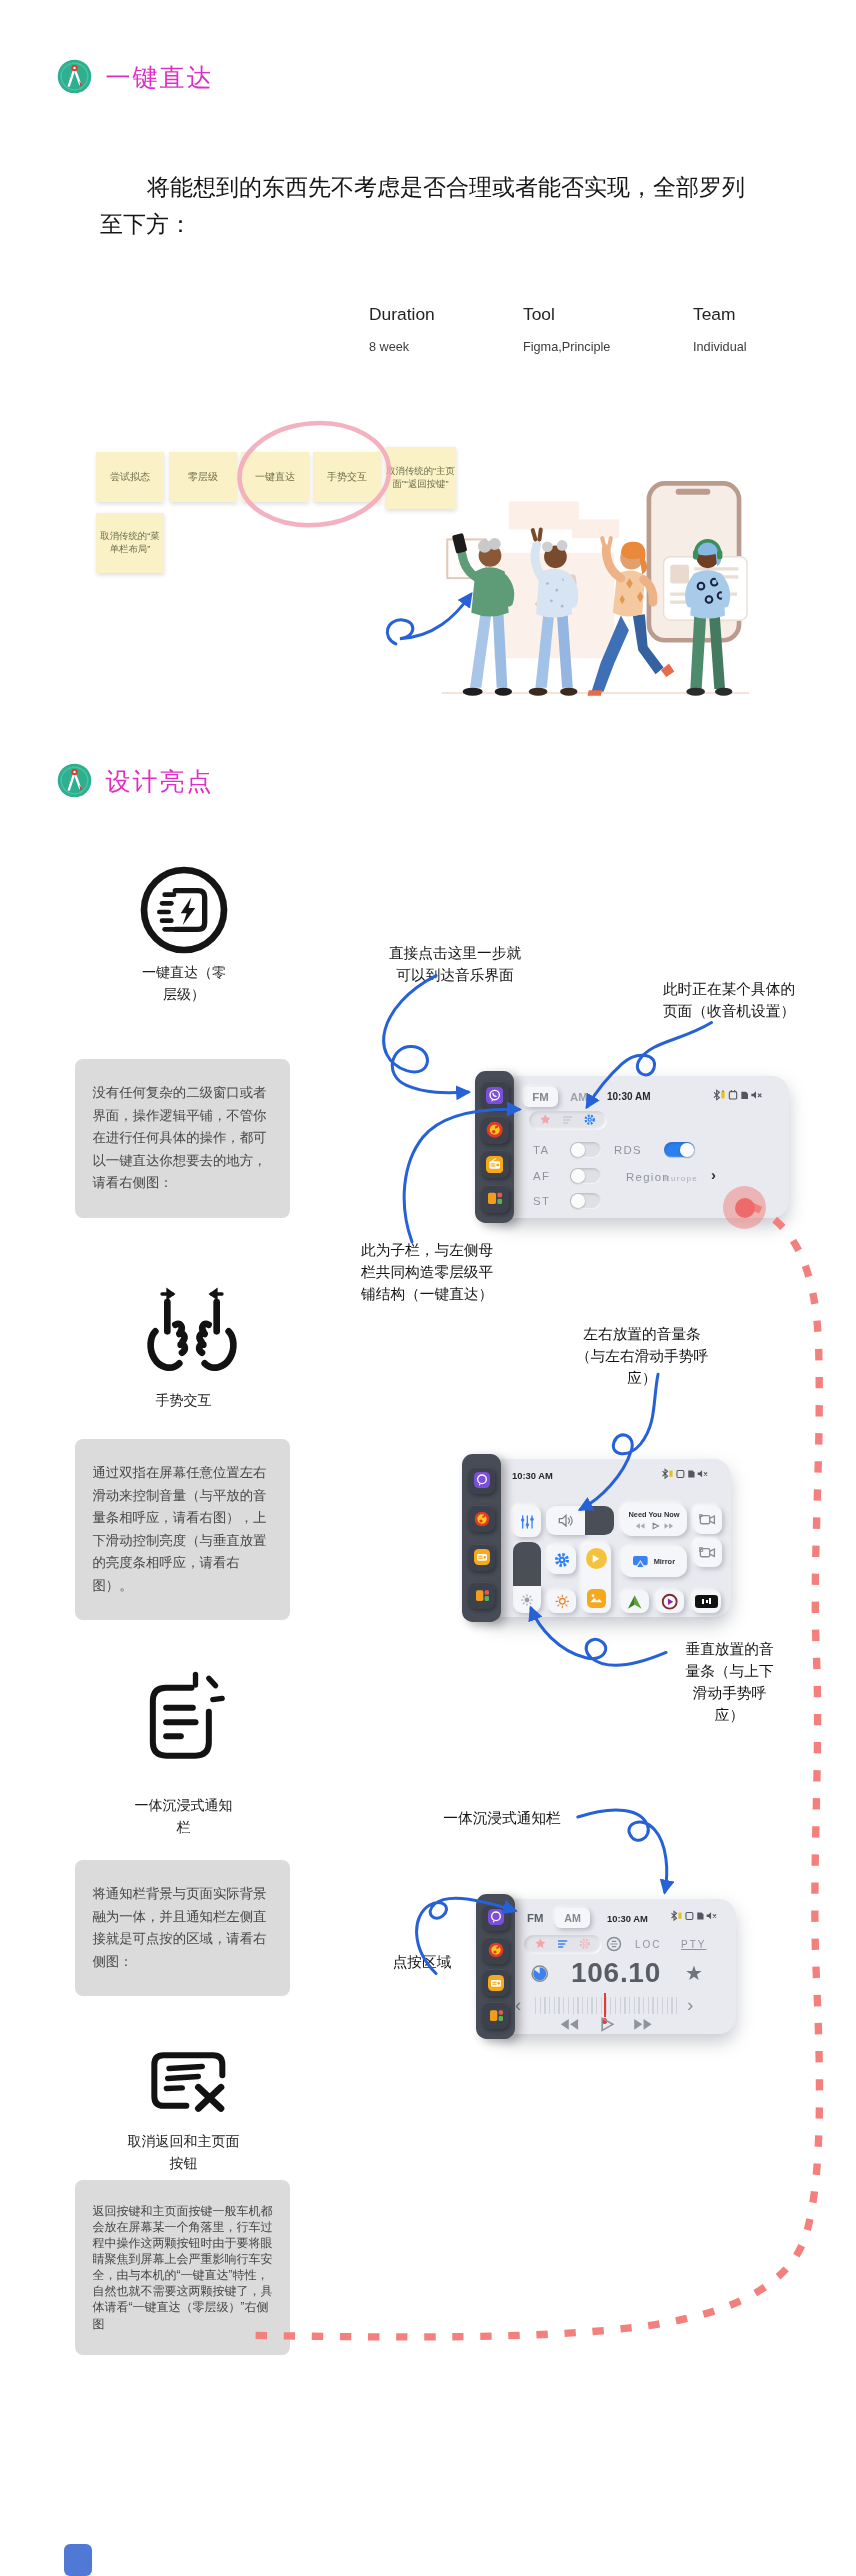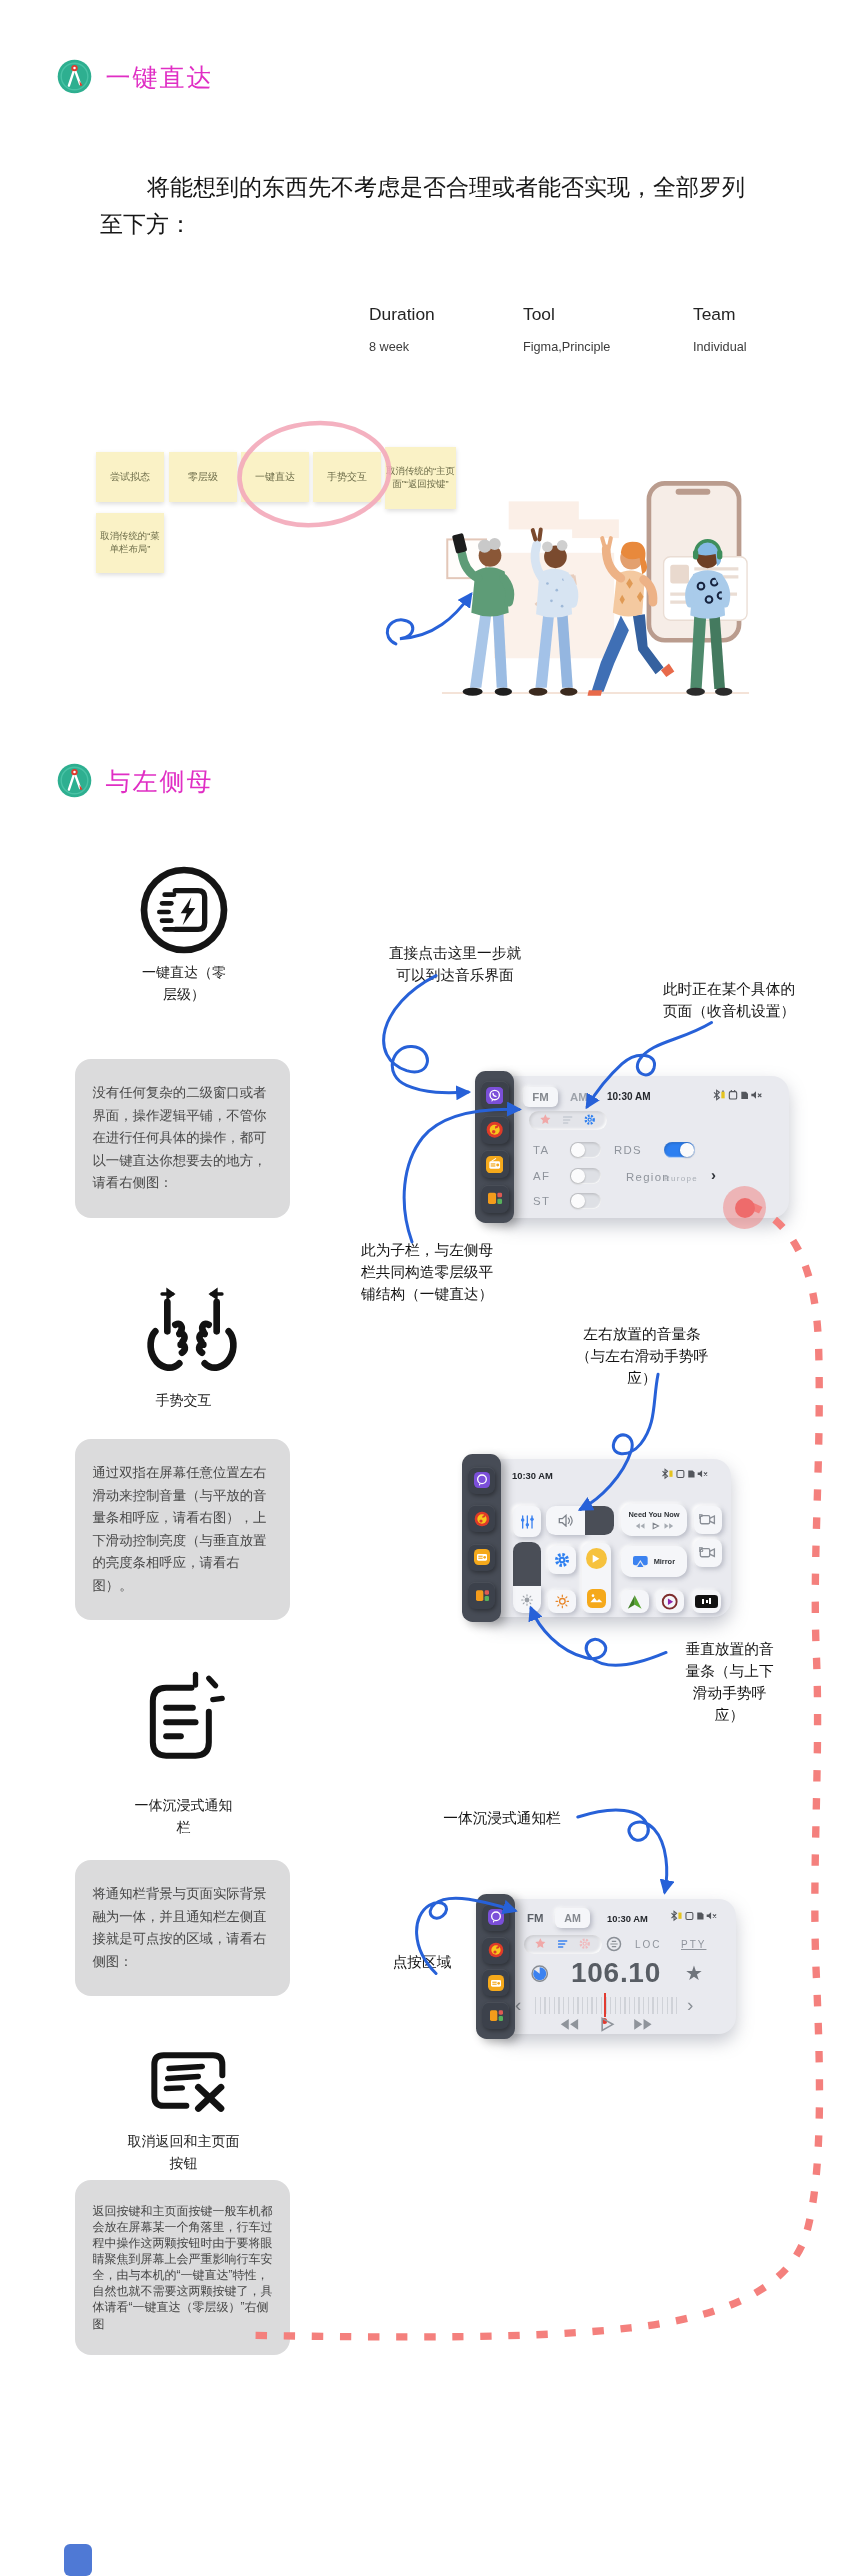--- a/index.html
+++ b/index.html
@@ -15,21 +15,21 @@
   
   .meta-col{position:absolute;top:304px;}
   .meta-h{font-size:17.4px;color:#242424;}
   .meta-v{font-size:12.7px;color:#3c3c3c;margin-top:11.4px;line-height:1.8;}
   
   .sticky{position:absolute;background:#FAF2C6;box-shadow:1.3px 2px 4.7px rgba(0,0,0,.14);
           display:flex;align-items:center;justify-content:center;text-align:center;
           font-size:10px;color:#6C6C49;line-height:1.35;box-sizing:border-box;}
   
   .hl-label{position:absolute;font-size:14px;color:#1d1d1d;text-align:center;line-height:1.55;}
-  .gbox{position:absolute;left:75px;width:215px;background:#DBDBDC;border-radius:16px;
+  .gbox{position:absolute;left:75px;width:215px;background:#DBDBDC;border-radius:8px;
         padding:23px 17.4px;box-sizing:border-box;font-size:13.4px;line-height:1.68;color:#474747;}
   .gbox.tight{font-size:12px;line-height:1.34;}
   
   .callout{position:absolute;white-space:pre-line;font-size:14.7px;color:#141414;
            text-align:center;line-height:1.5;}
   .callout.left{text-align:left;}
   
   .mini{position:absolute;}
   .mini .body{position:absolute;left:19px;right:0;top:0;bottom:0;background:#E9EAEF;
               border-radius:17.4px;box-shadow:0 8px 17.4px rgba(110,115,135,.38);}
@@ -215,21 +215,21 @@
         <circle cx="25" cy="25" r="19" fill="none" stroke="#49C2A5" stroke-width="2"></circle>
         <g stroke="#FFF" stroke-width="3.4" stroke-linecap="round">
           <path d="M25 14 L17 38"></path>
             <path d="M25 14 L33 36"></path>
         </g>
         <circle cx="25" cy="13" r="4.6" fill="#E23A2E"></circle>
         <circle cx="25" cy="13" r="1.8" fill="#FFF"></circle>
         <path d="M32 31 l4.5 6.5 -3.5 1.2 z" fill="#E23A2E"></path>
       </svg>
     </span>
-    <span class="sec-title">与左侧母</span>
+    <span class="sec-title">设计亮点</span>
   </div>
 
   <div class="abs" style="left:134px;top:860px;">
     <svg width="100" height="100" viewBox="0 0 150 150">
       <circle cx="75" cy="75" r="60" fill="none" stroke="#151515" stroke-width="10"></circle>
       <path d="M62 46 H96 Q106 46 106 56 V94 Q106 104 96 104 H62" fill="none" stroke="#151515" stroke-width="8" stroke-linecap="round"></path>
       <g stroke="#151515" stroke-width="7" stroke-linecap="round">
         <line x1="46" y1="52" x2="60" y2="52"></line>
           <line x1="42" y1="65" x2="56" y2="65"></line>
         <line x1="38" y1="78" x2="52" y2="78"></line>

